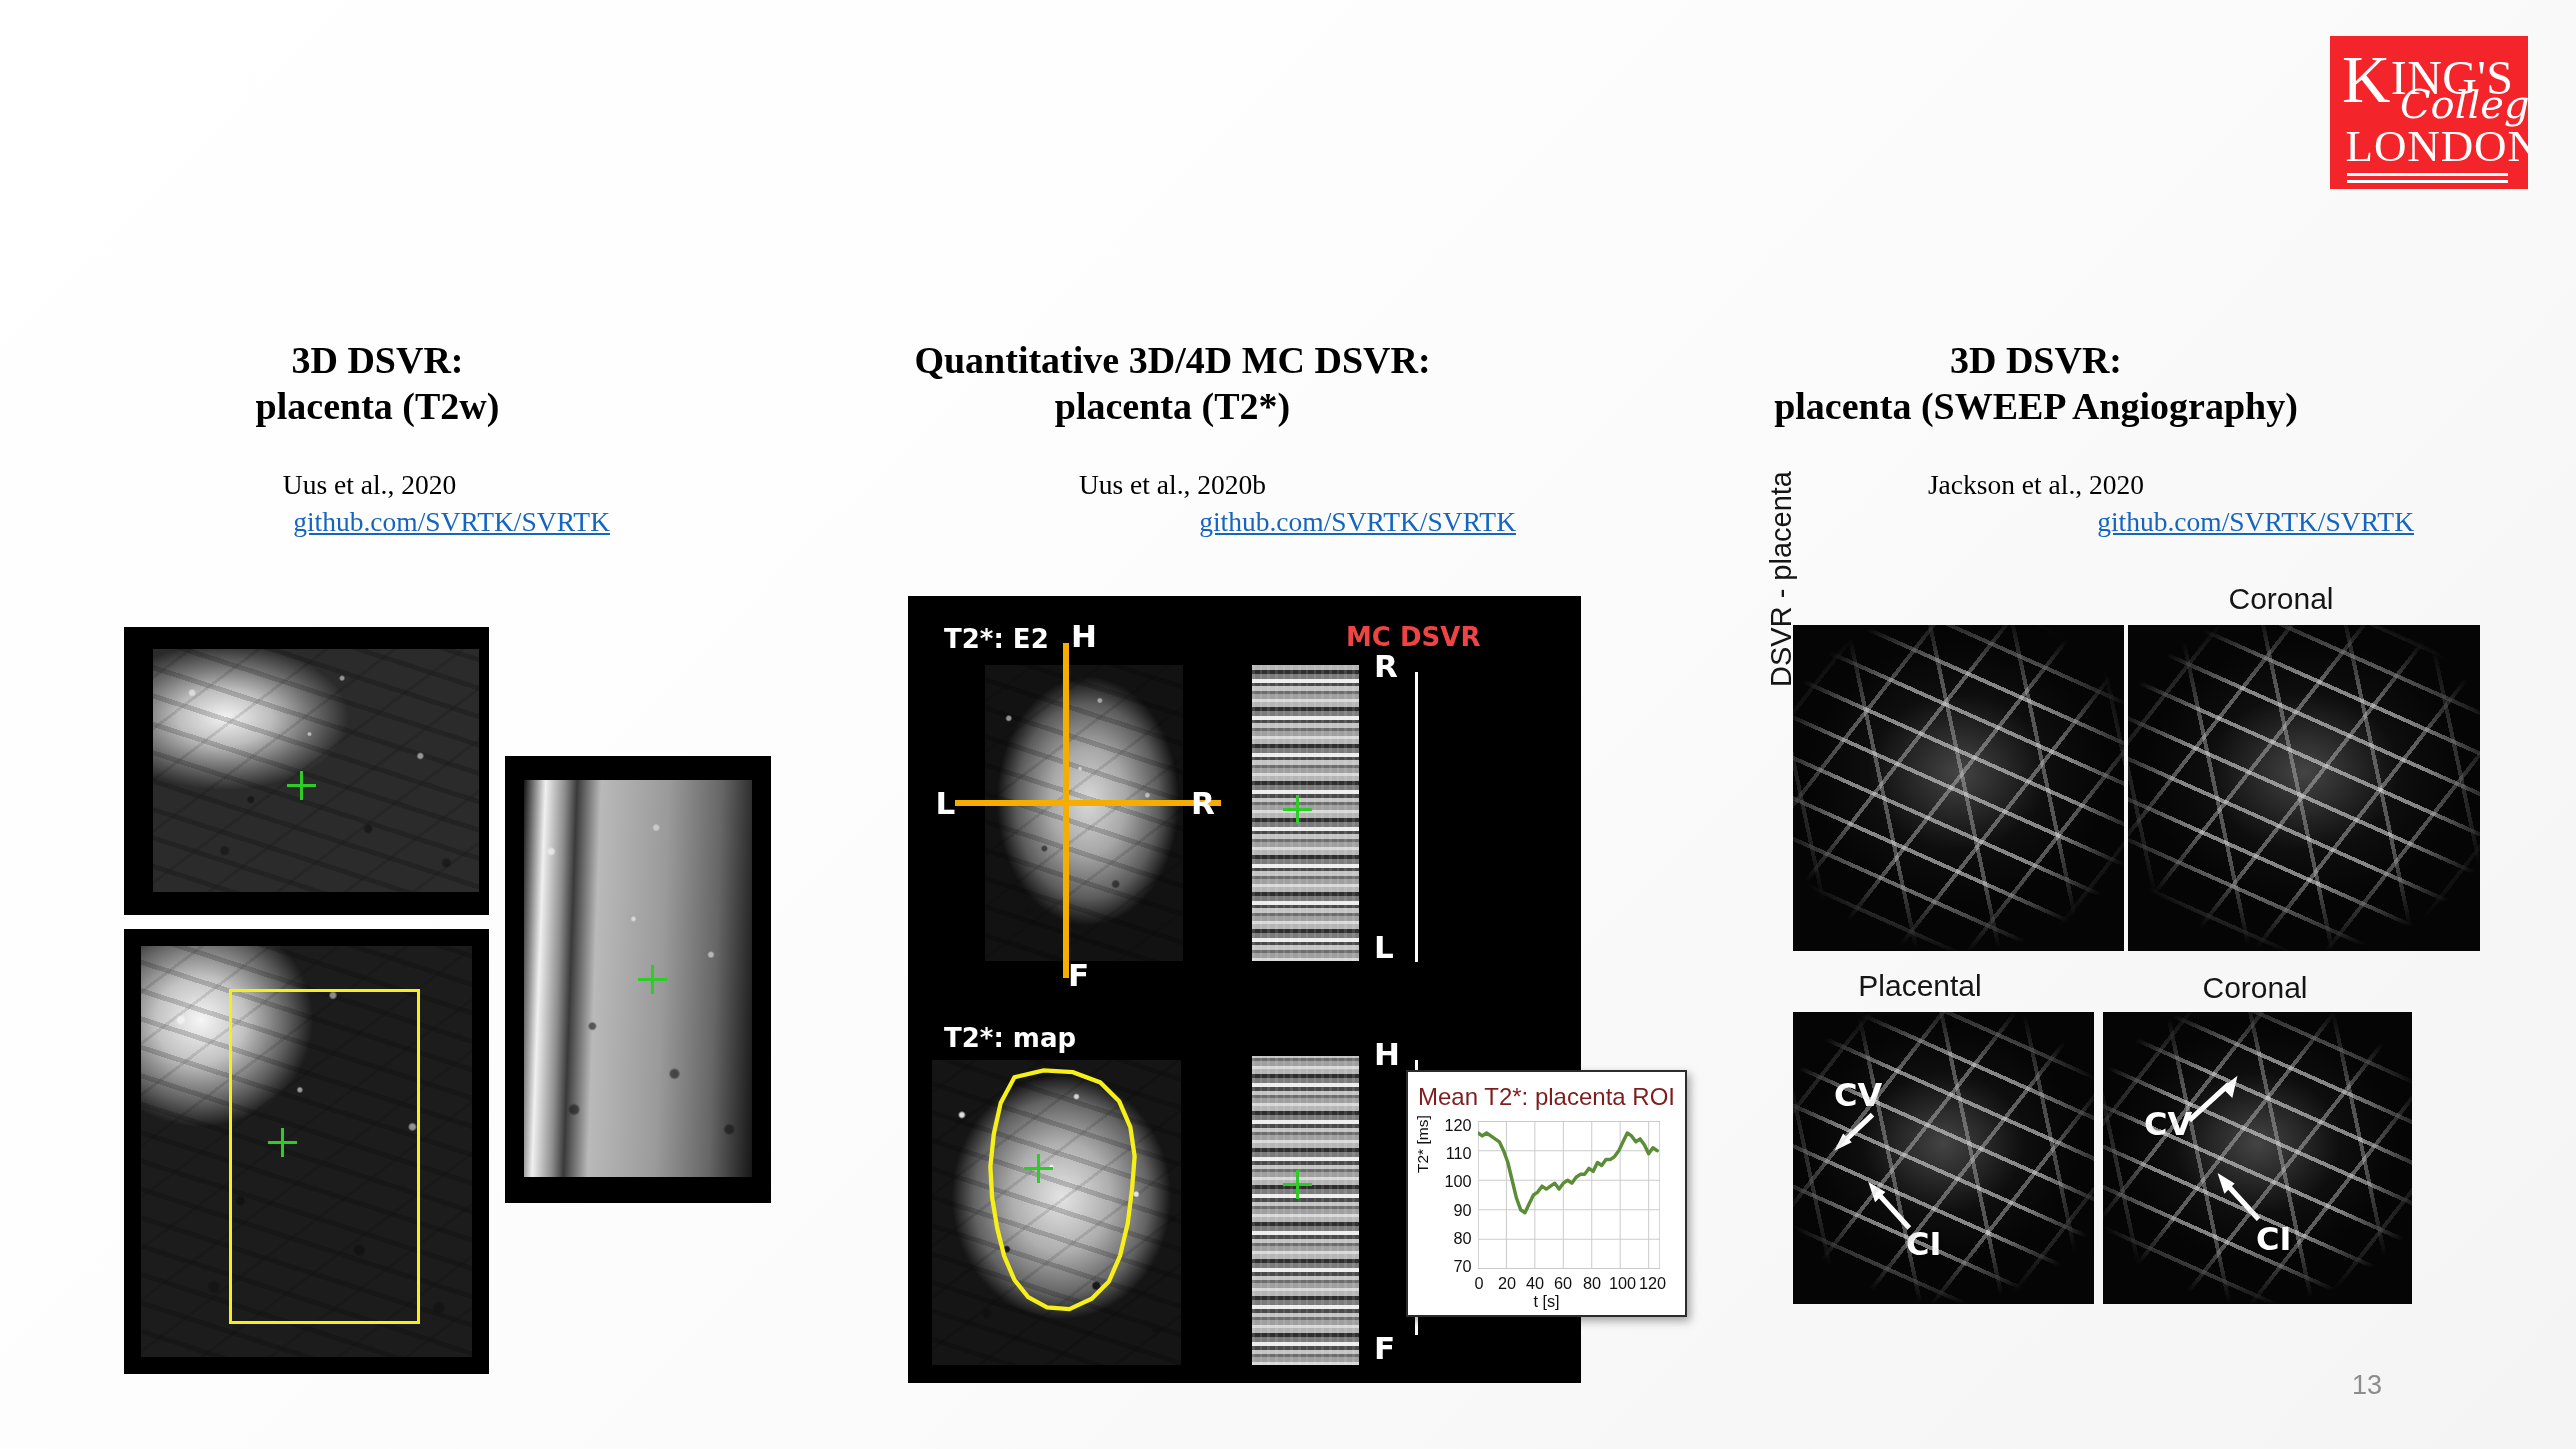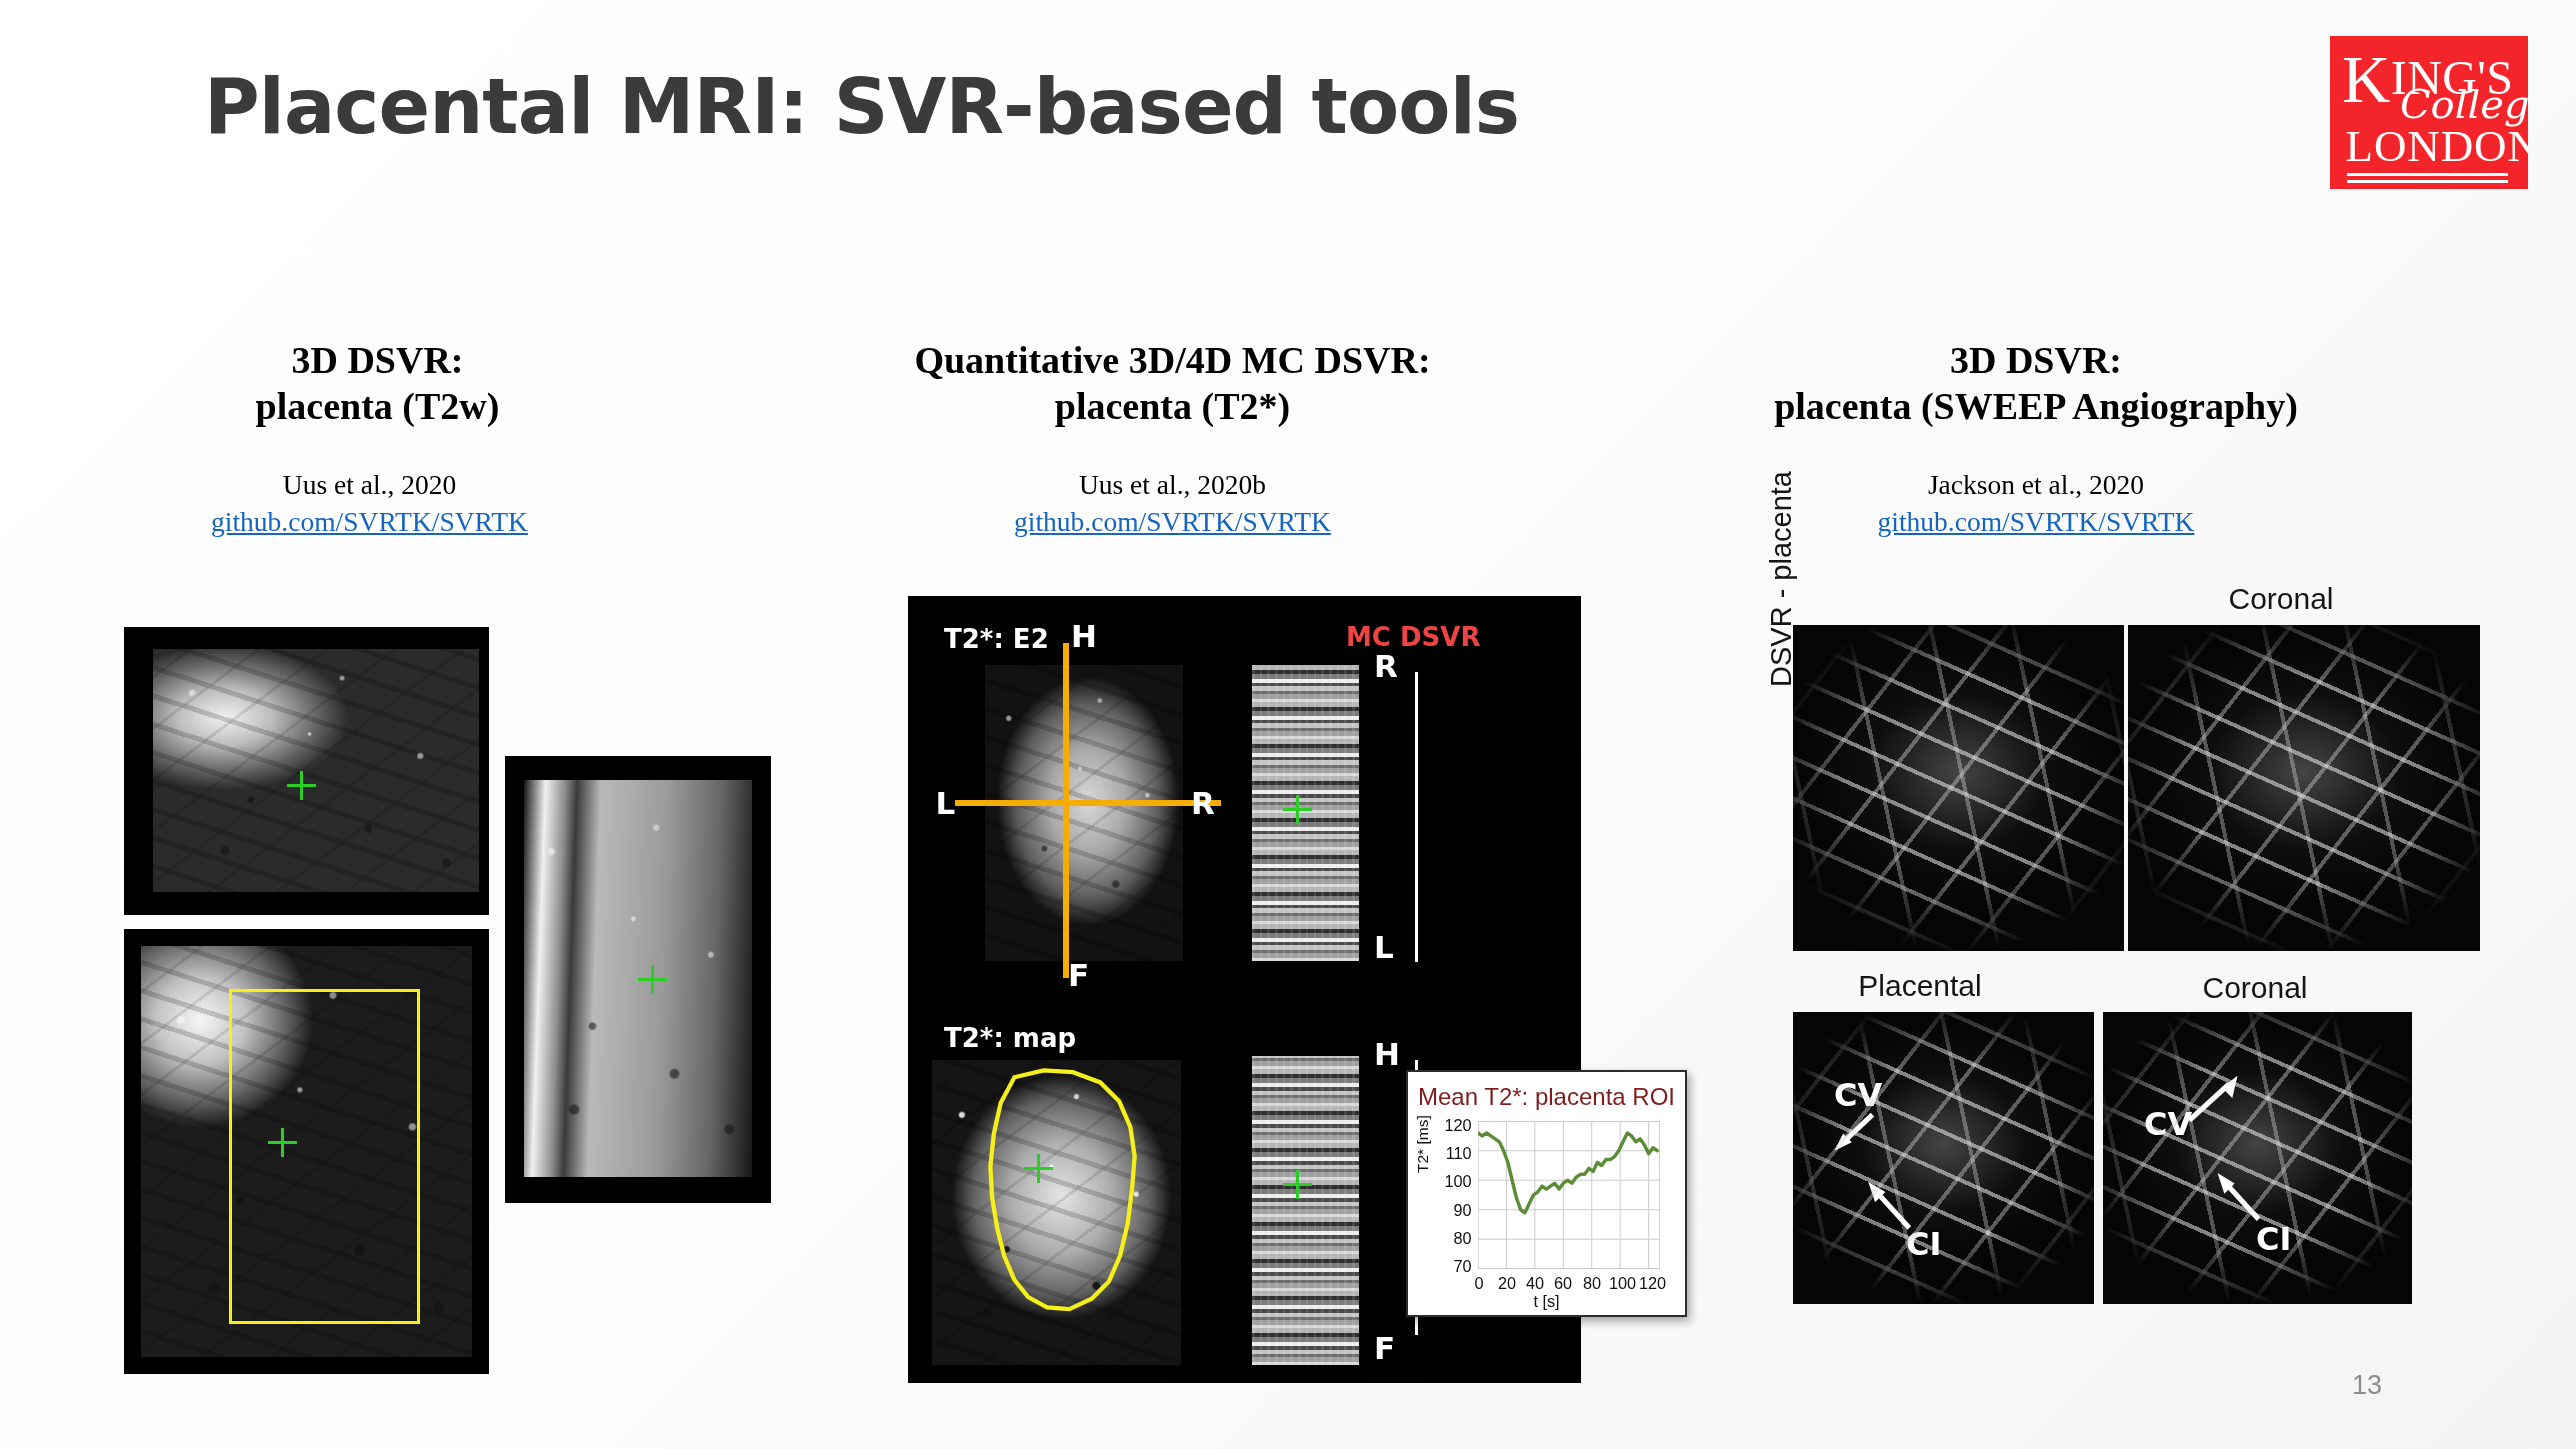--- a/index.html
+++ b/index.html
@@ -92,20 +92,21 @@
     font-family: "Liberation Serif", serif;
     font-size: 27.5px;
     color: #000000;
     line-height: 1.35;
     text-align: center;
   }
   .cite .link {
     color: #1565c0;
     text-decoration: underline;
     display: block;
+    text-align: right;
   }
 
   
   .mri {
     position: absolute;
     background: #000000;
     overflow: hidden;
   }
   .mri-inner {
     position: absolute;
@@ -314,21 +315,20 @@
     top: 1370px;
     font-size: 27px;
     color: #8c8c8c;
   }
 </style>
 </head>
 <body>
 
 <div class="slide">
 
-  <div class="slide-title">Placental MRI: SVR-based tools</div>
 
   <div class="logo">
     <div class="logo-kings"><span class="big-k">K</span><span>ING'S</span></div>
     <div class="logo-college">College</div>
     <div class="logo-london">LONDON</div>
     <div class="logo-rule r1"></div>
     <div class="logo-rule r2"></div>
   </div>
 
   <div class="col-head" style="left:137px; top:337px; width:481px;">

